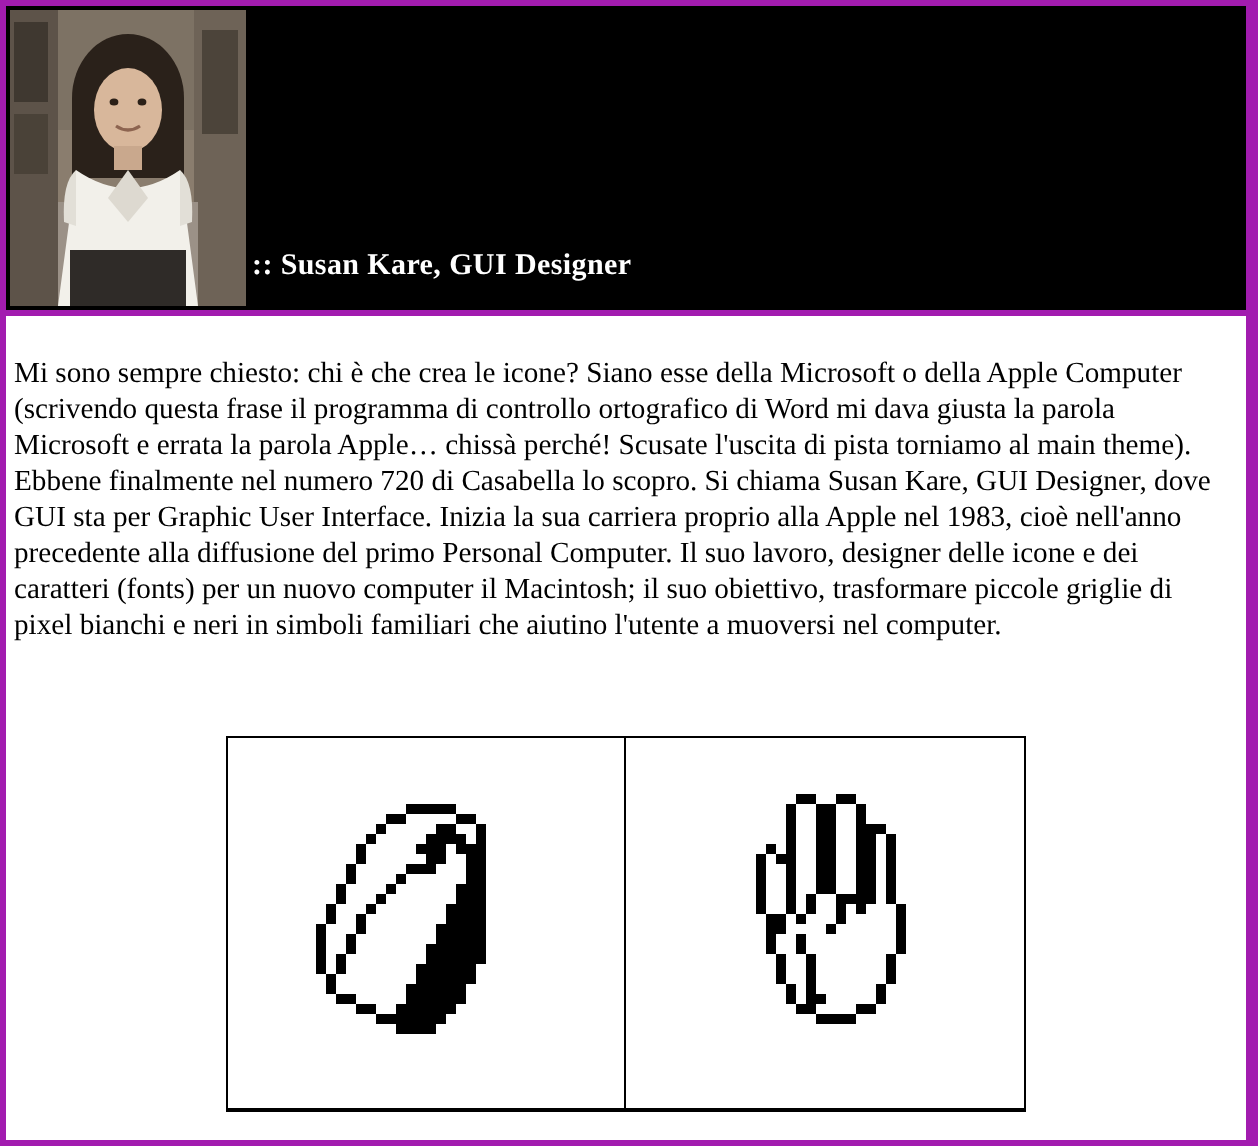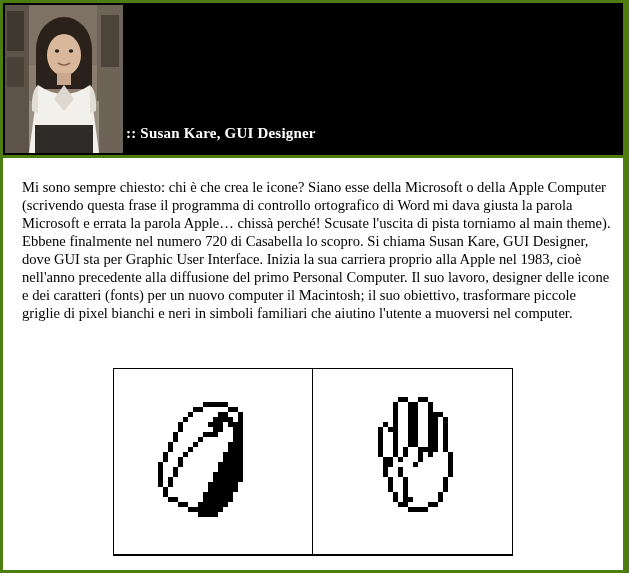--- a/index.html
+++ b/index.html
@@ -10,21 +10,21 @@
     width: 629px;
     height: 573px;
     background: #4a7ef5;
     font-family: "Liberation Serif", serif;
     overflow: hidden;
   }
   .page {
     position: relative;
     width: 629px;
     height: 573px;
-    background: #4d7c0f;
+    background: #a21caf;
   }
   
   .header {
     position: absolute;
     left: 3px;
     top: 3px;
     width: 620px;
     height: 152px;
     background: #000000;
     border: 1px solid #000;
@@ -57,21 +57,21 @@
     position: absolute;
     left: 3px;
     top: 158px;
     width: 620px;
     height: 412px;
     background: #ffffff;
     box-sizing: border-box;
     overflow: hidden;
   }
   .article {
-    padding: 5px 12px 0 19px;
+    padding: 5px 12px 0 4px;
     font-family: "Liberation Serif", serif;
     font-size: 14.6px;
     line-height: 1.24;
     color: #000000;
     text-align: left;
   }
   
   .icon-grid {
     position: absolute;
     left: 110px;

